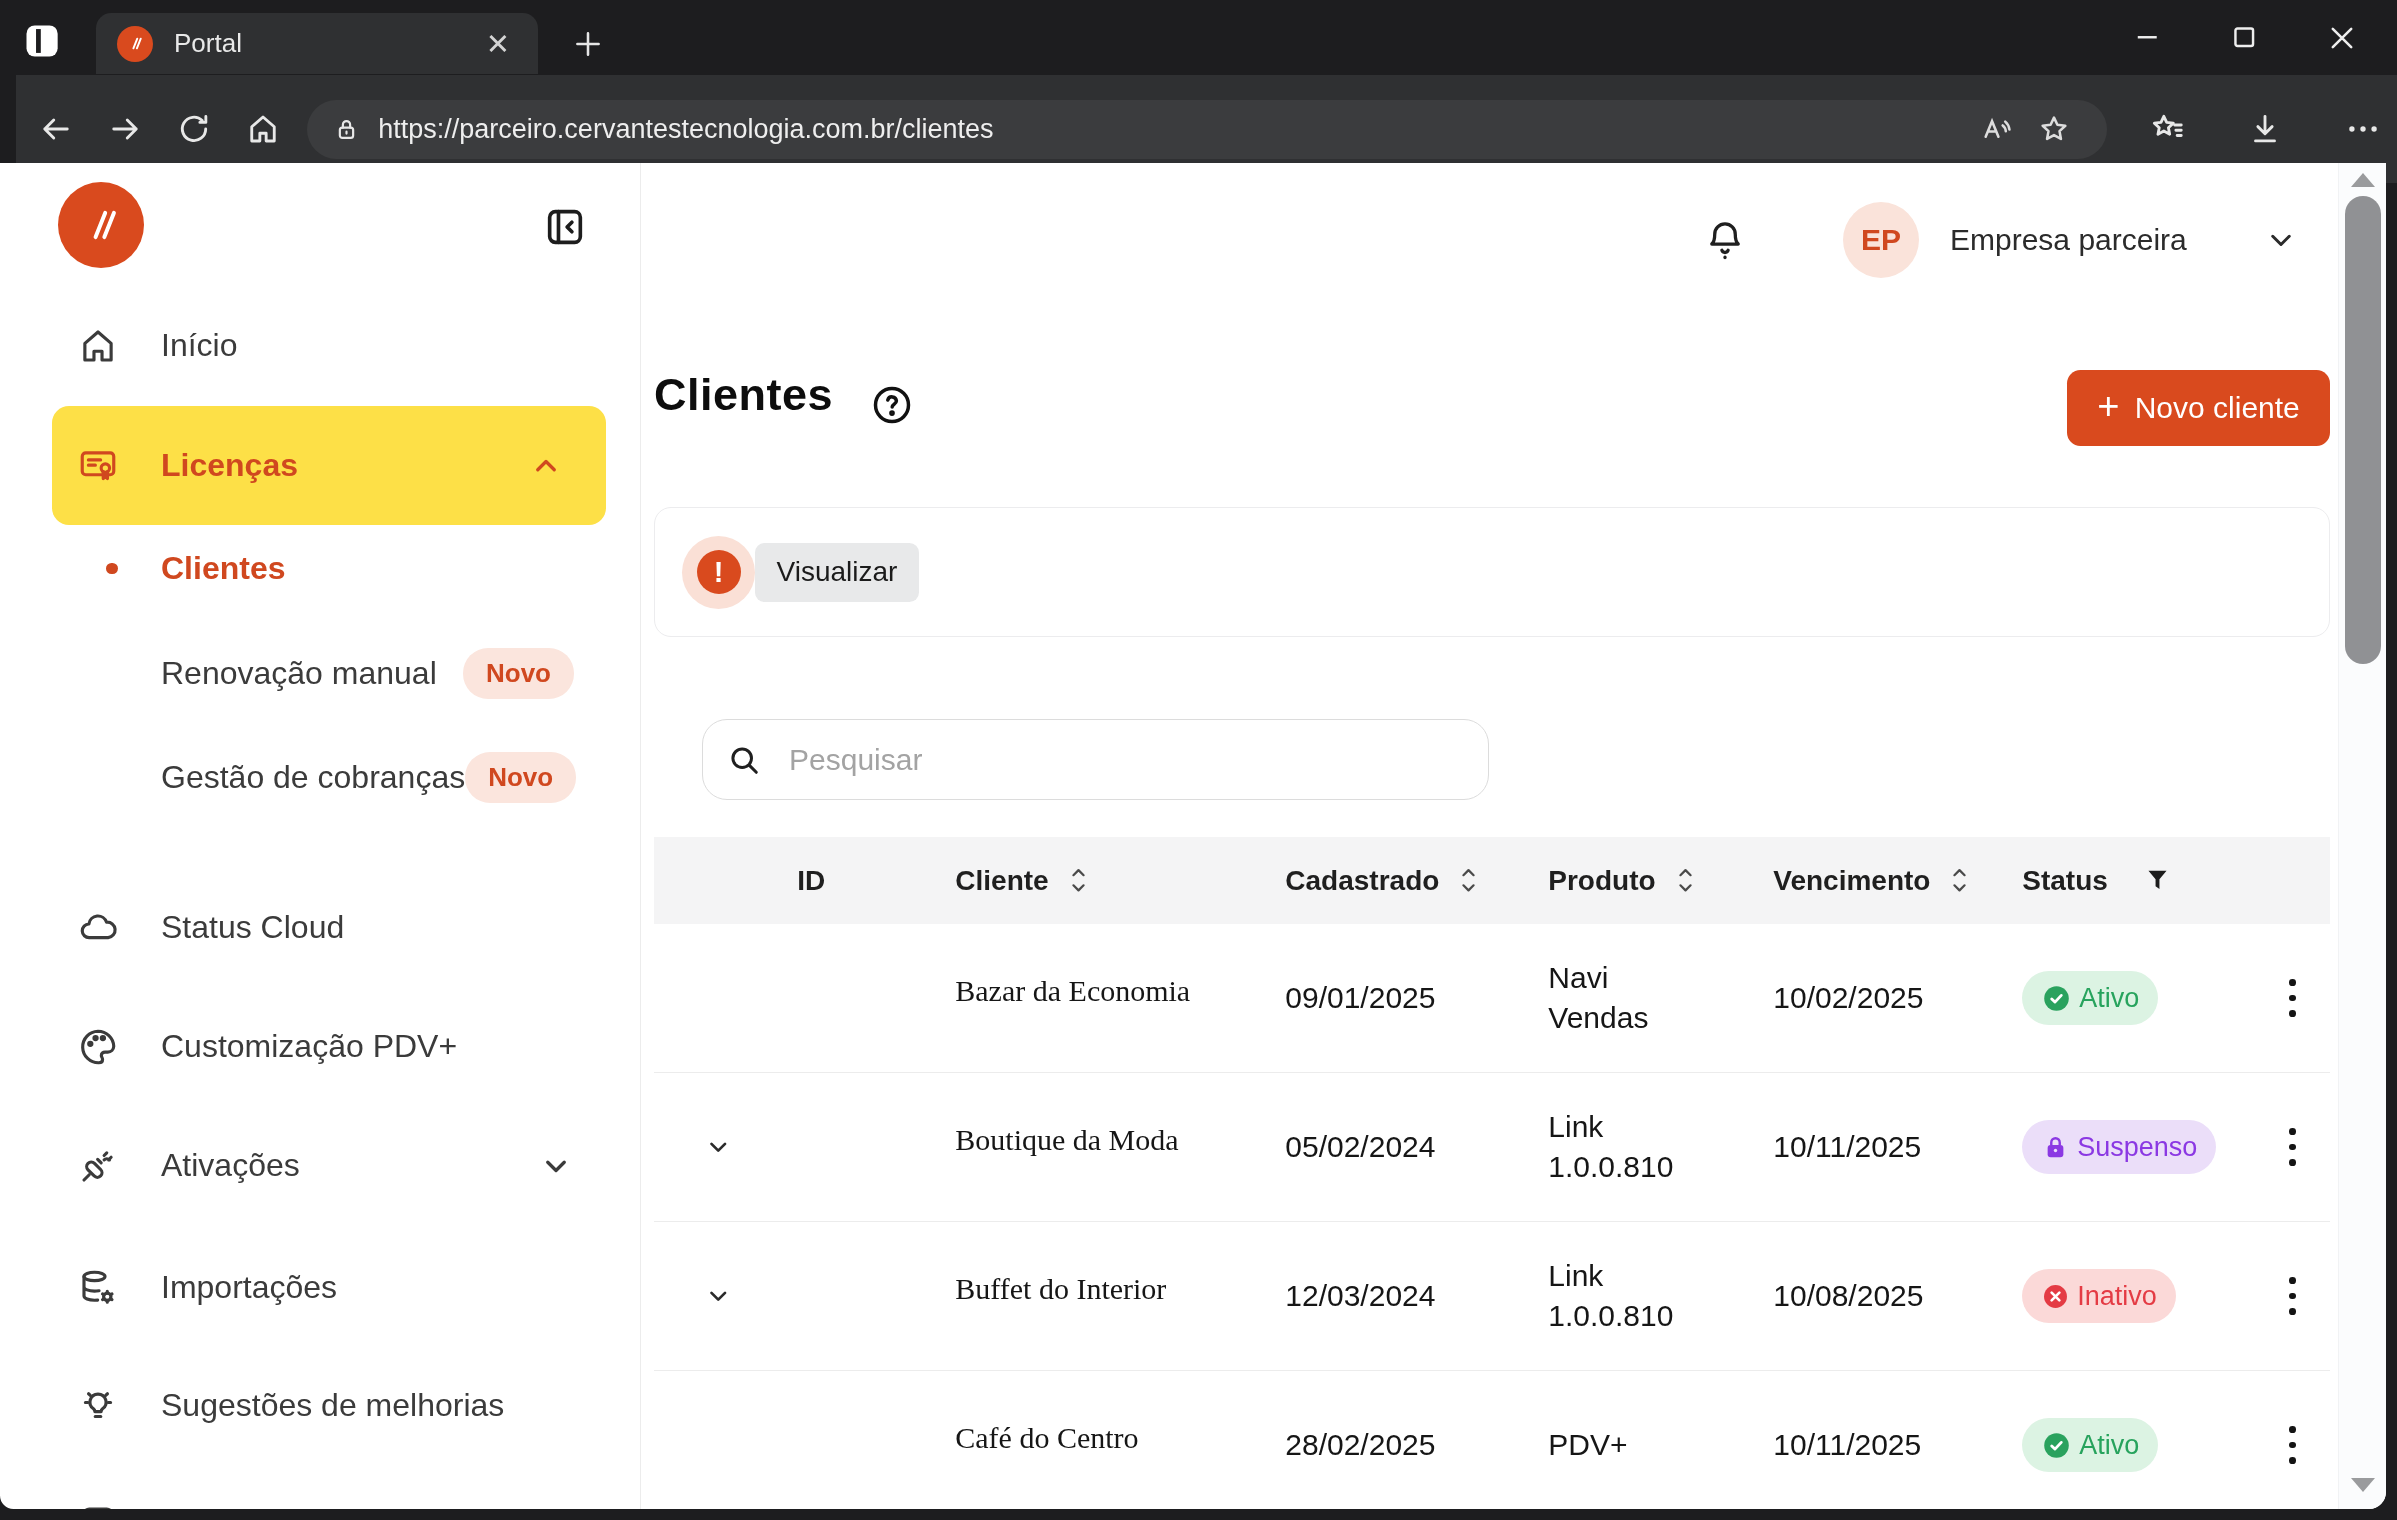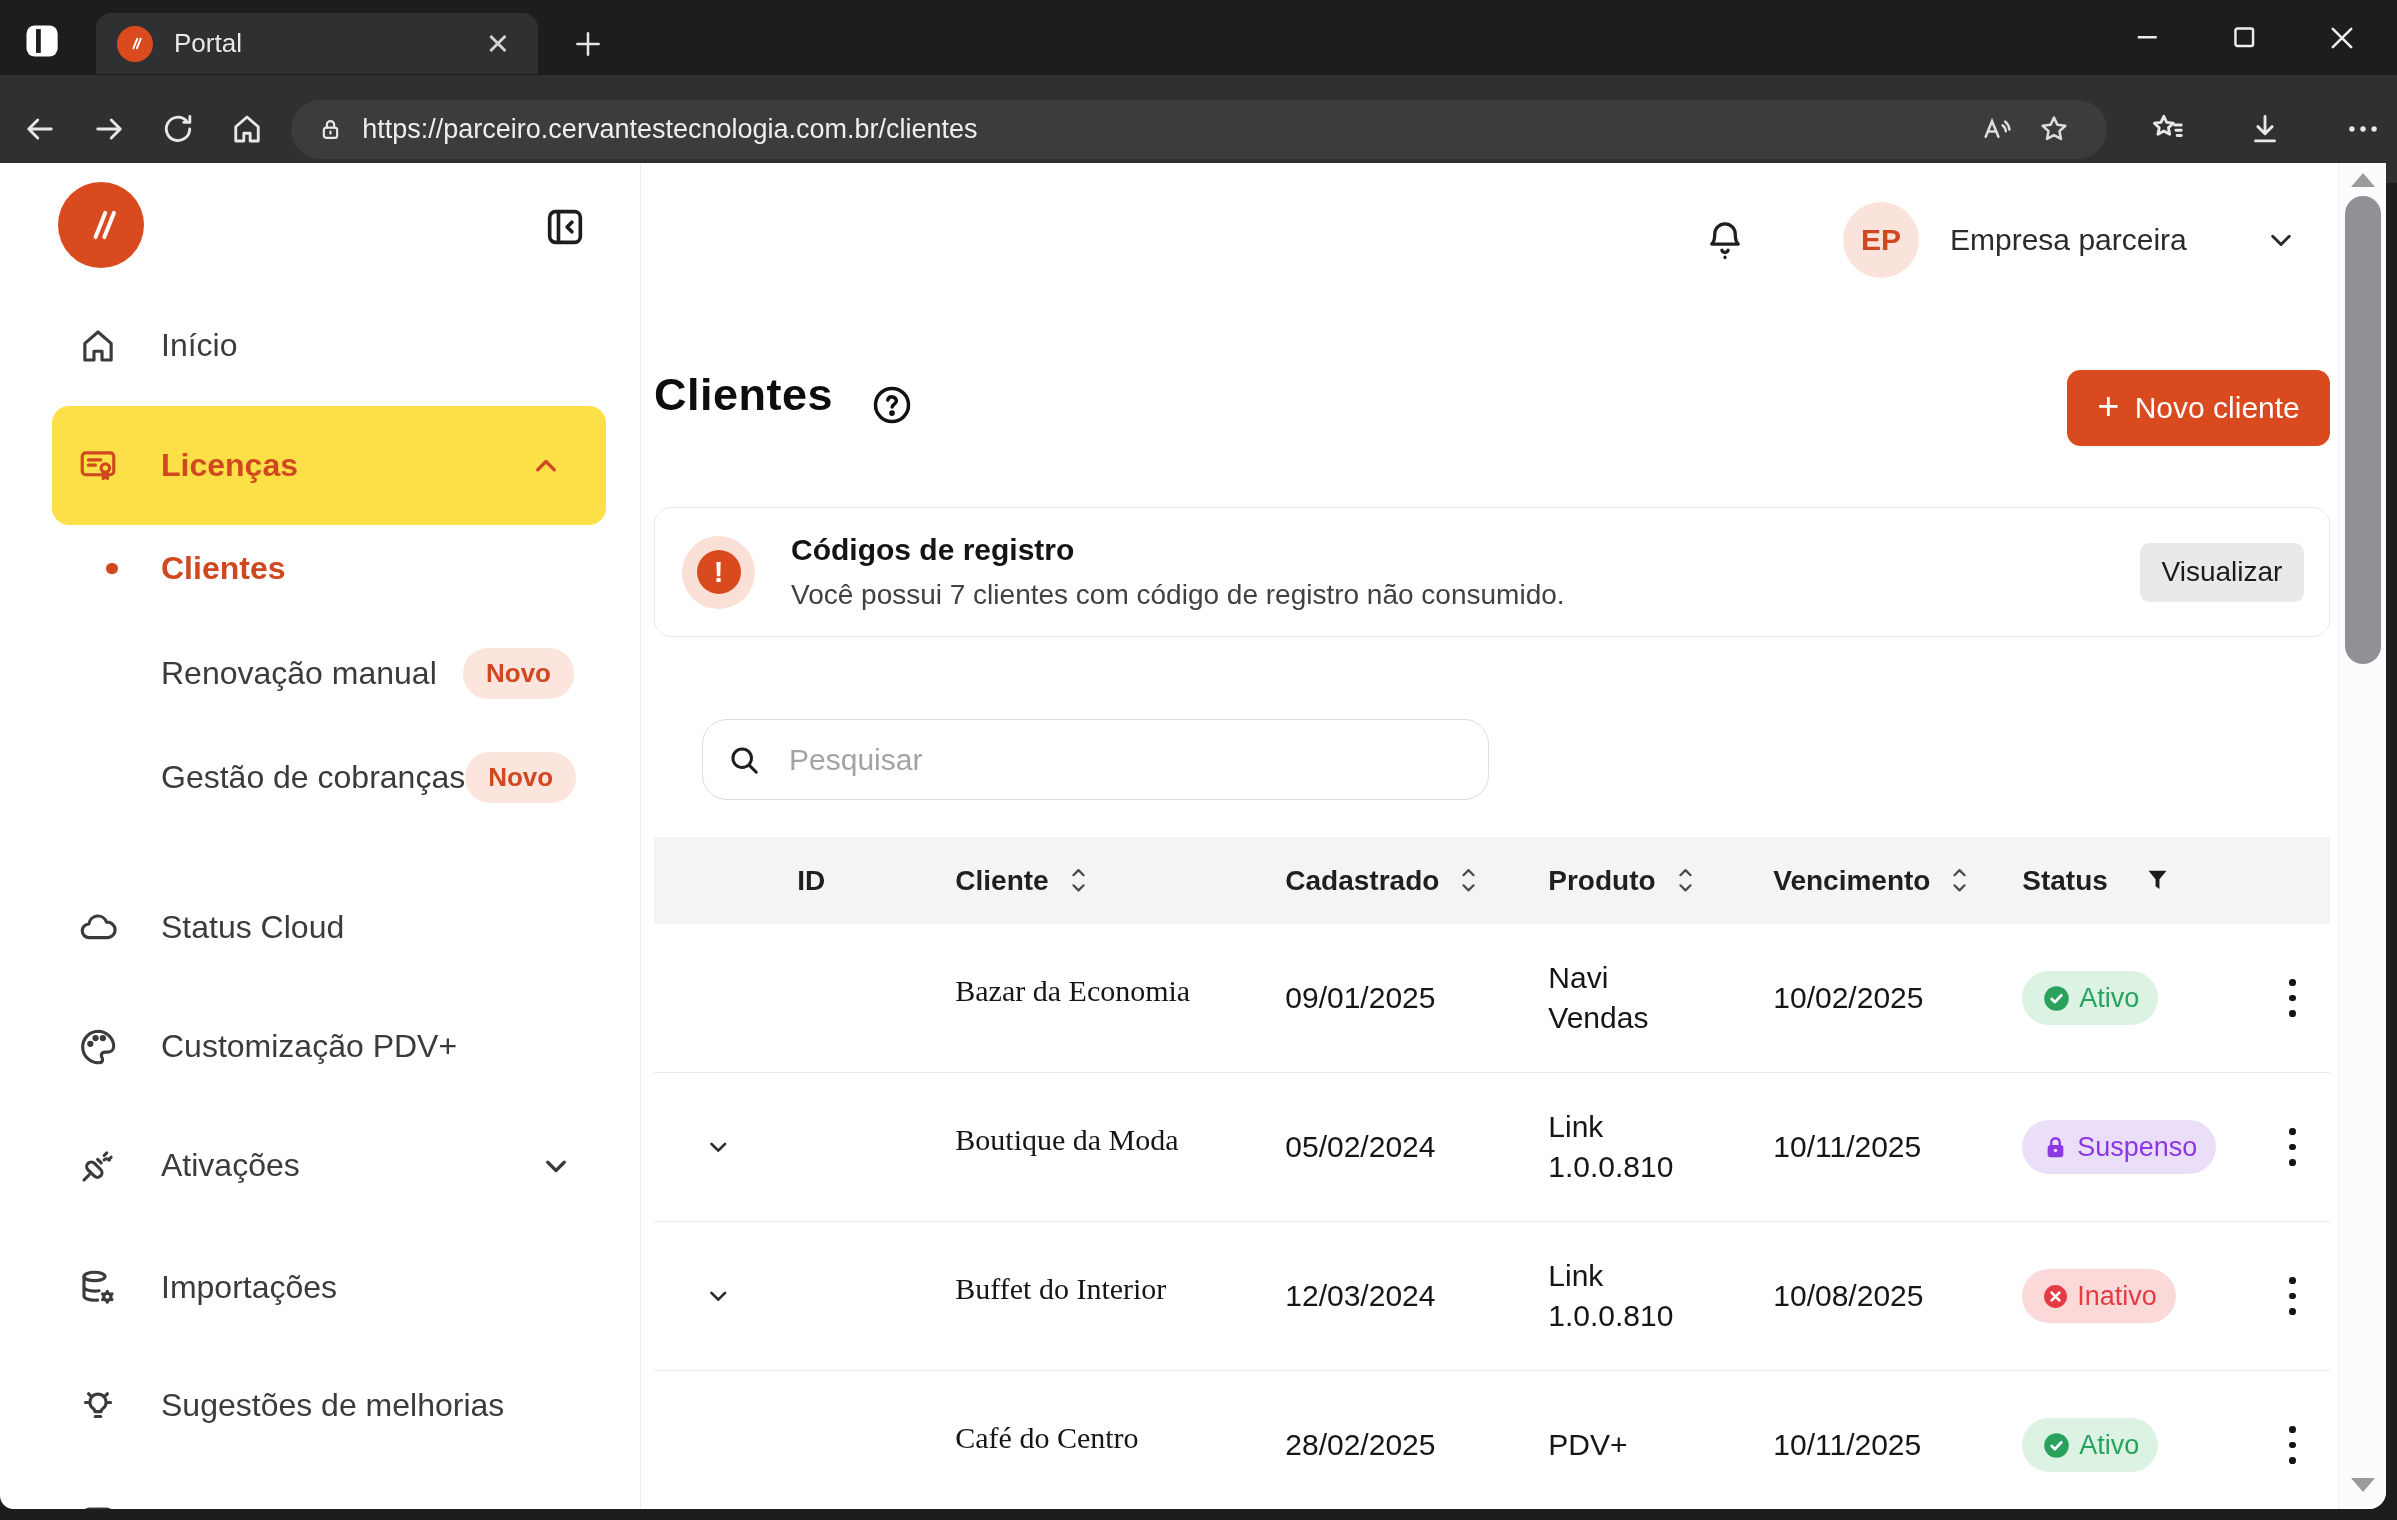--- a/index.html
+++ b/index.html
@@ -12,21 +12,21 @@
   .ws-btn{position:absolute;left:19px;top:19px;width:48px;height:44px;display:flex;align-items:center;justify-content:center;}
   .tab{position:absolute;left:96px;top:13.4px;width:442px;height:61px;background:#2f3032;border-radius:15.3px 15.3px 0 0;
        display:flex;align-items:center;padding:0 21px;box-sizing:border-box;}
   .tab-fav{width:36px;height:36px;border-radius:50%;background:#d94a1e;display:flex;align-items:center;justify-content:center;flex:none;}
   .tab-title{color:#e9e9e9;font-size:26px;margin-left:21px;flex:1;}
   .tab-close{color:#d4d4d4;font-size:29px;width:38px;text-align:center;}
   .newtab{position:absolute;left:566px;top:25px;width:44px;height:38px;display:flex;align-items:center;justify-content:center;}
   .wincontrols{position:absolute;right:13.4px;top:0;height:75px;display:flex;align-items:center;gap:55px;padding-right:21px;}
   .winbtn{width:42px;height:42px;display:flex;align-items:center;justify-content:center;}
 
-  .toolbar{position:absolute;left:0;top:75px;right:0;height:108px;background:#2f3032;display:flex;align-items:center;}
+  .toolbar{position:absolute;left:16px;top:75px;right:0;height:108px;background:#2f3032;display:flex;align-items:center;}
   .nav-ic{width:69px;height:59px;display:flex;align-items:center;justify-content:center;flex:none;}
   .urlbar{margin-left:9.6px;width:1870px;height:59px;background:#3b3c3e;border-radius:30px;display:flex;align-items:center;
           padding:0 25px;box-sizing:border-box;}
   .url-text{color:#eeeeee;font-size:27px;margin-left:17px;flex:1;white-space:nowrap;overflow:hidden;}
   .url-ic{width:57px;height:57px;display:flex;align-items:center;justify-content:center;flex:none;}
   .tb-right{display:flex;align-items:center;margin-left:25px;gap:29px;}
 
   
   .page{position:absolute;left:0;top:163px;width:2386px;height:1346px;background:#ffffff;
         border-radius:0 0 17px 13.4px;overflow:hidden;}
@@ -375,24 +375,20 @@
     </span>
     <button class="btn-new">
       <span class="plus">+</span>
       <span class="lbl">Novo cliente</span>
     </button>
 
     <div class="alert">
       <span class="alert-ic">
           <span class="inner">!</span>
         </span>
-      <div class="alert-texts">
-        <div class="alert-title">Códigos de registro</div>
-        <div class="alert-sub">Você possui 7 clientes com código de registro não consumido.</div>
-      </div>
       <button class="btn-view">Visualizar</button>
     </div>
 
     <div class="search">
       <span>
         <svg width="36" height="36" viewBox="0 0 24 24" fill="none" stroke="#1f1f1f" stroke-width="2" stroke-linecap="round">
             <circle cx="10.8" cy="10.8" r="6.2"></circle>
             <path d="m15.6 15.6 4.6 4.6"></path>
           </svg>
       </span>

